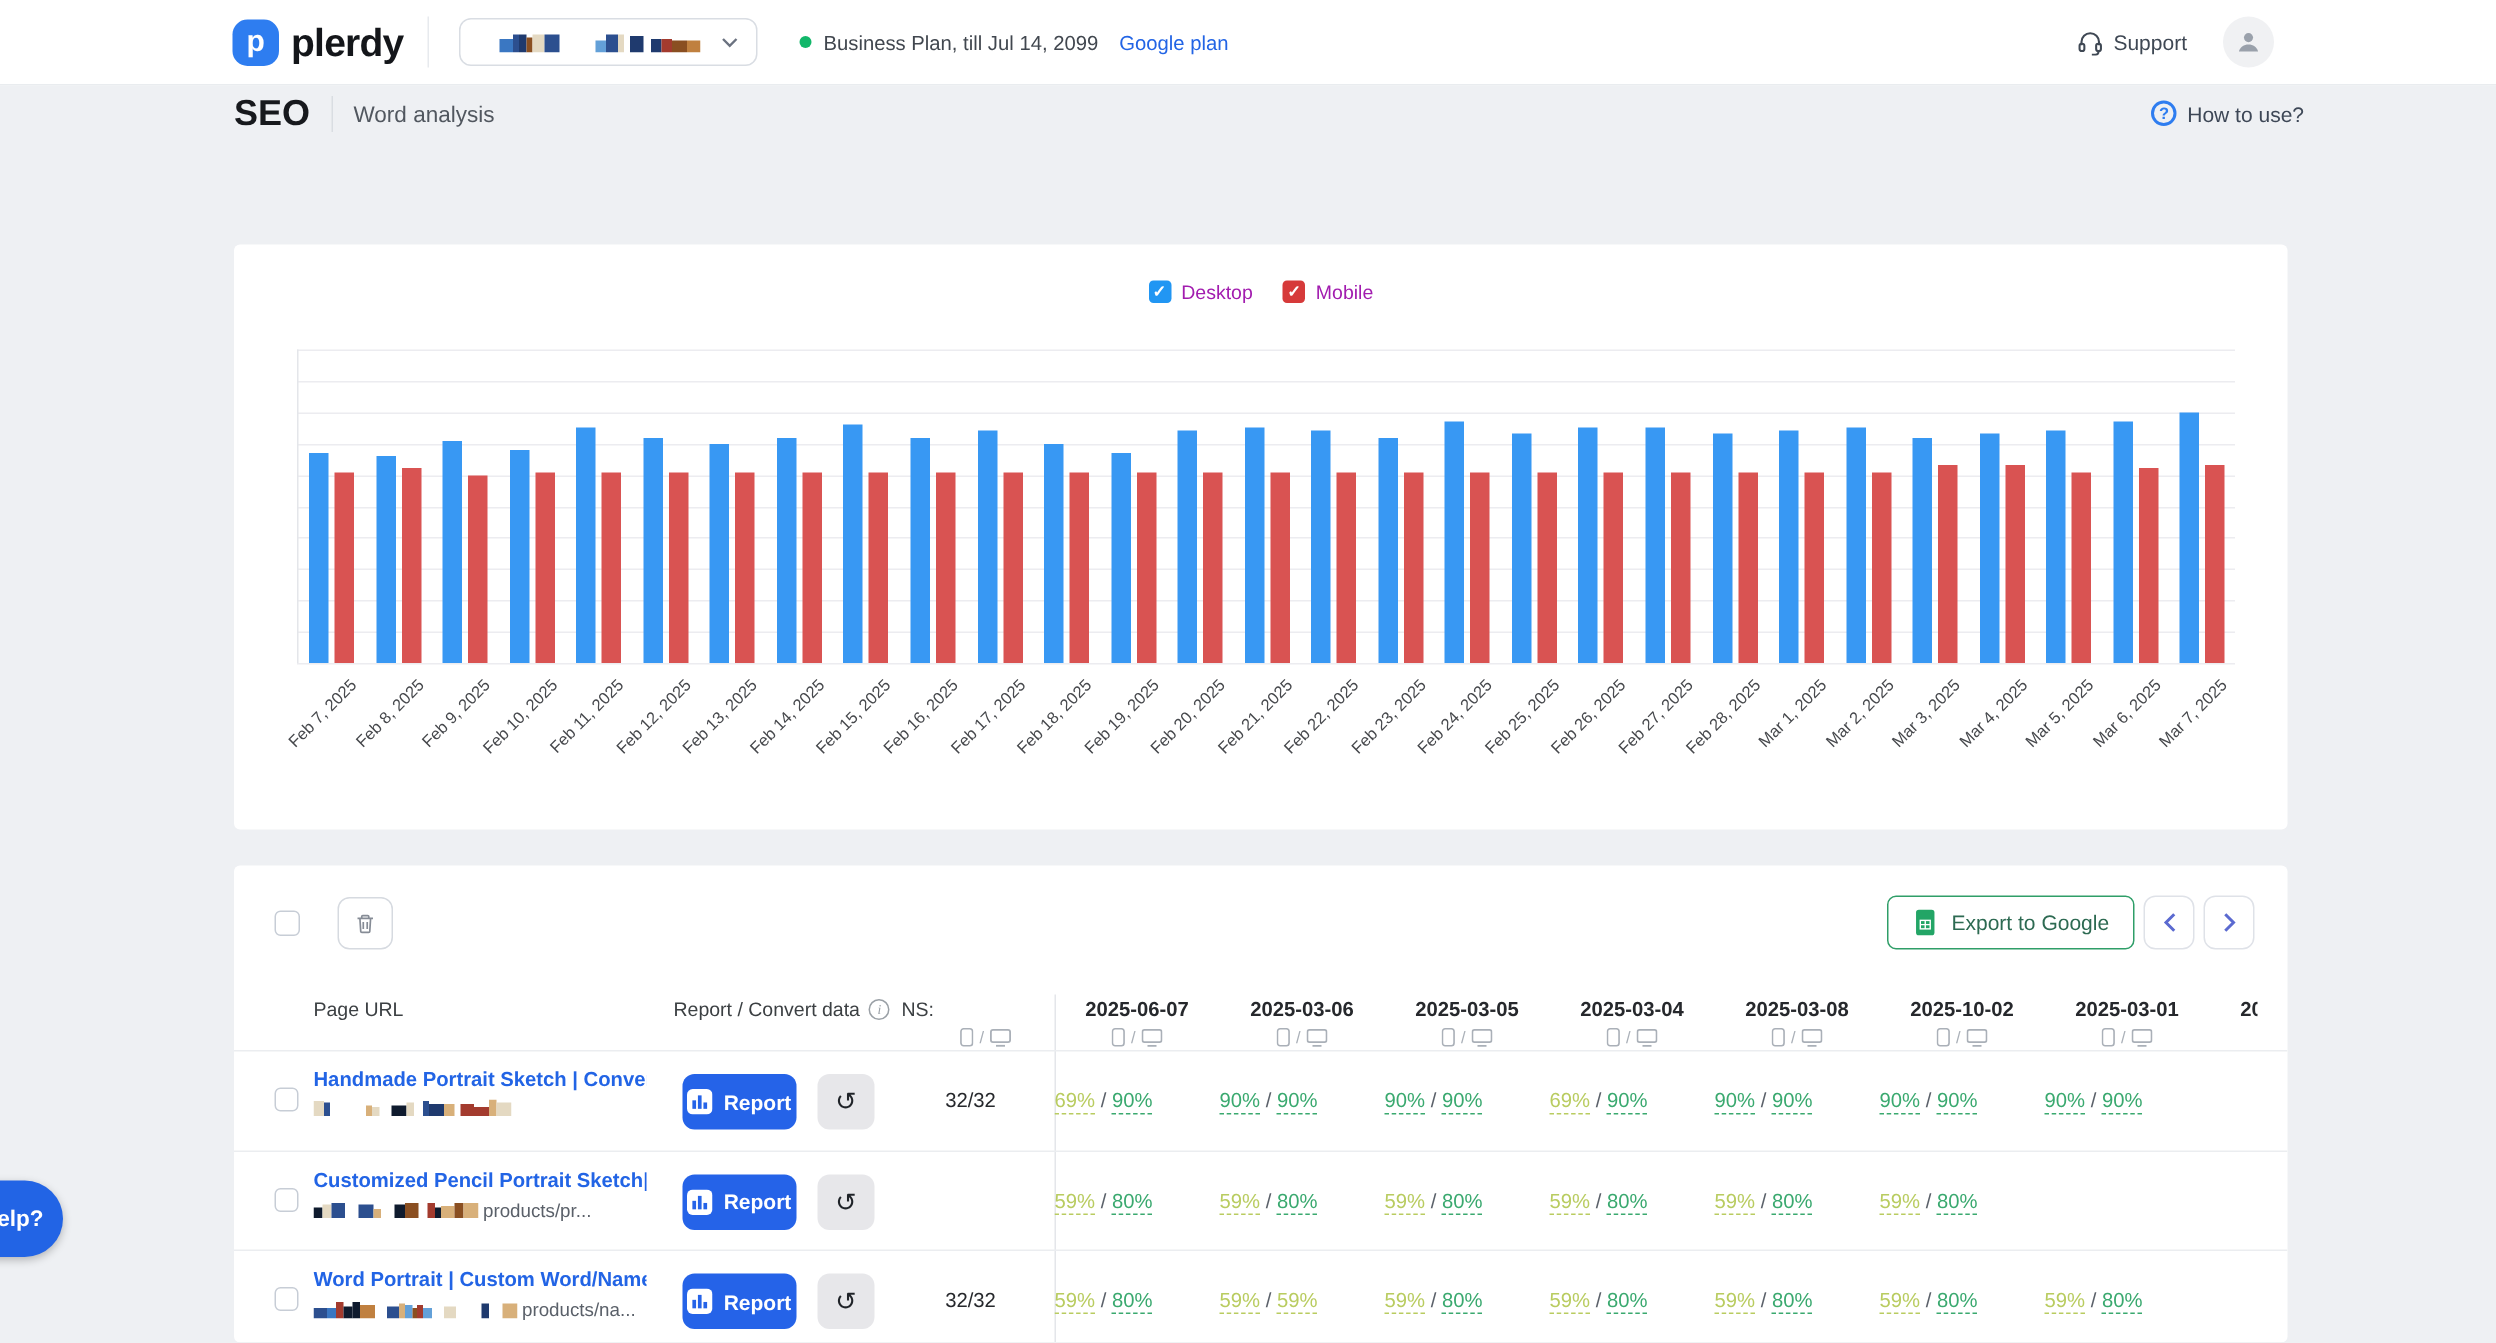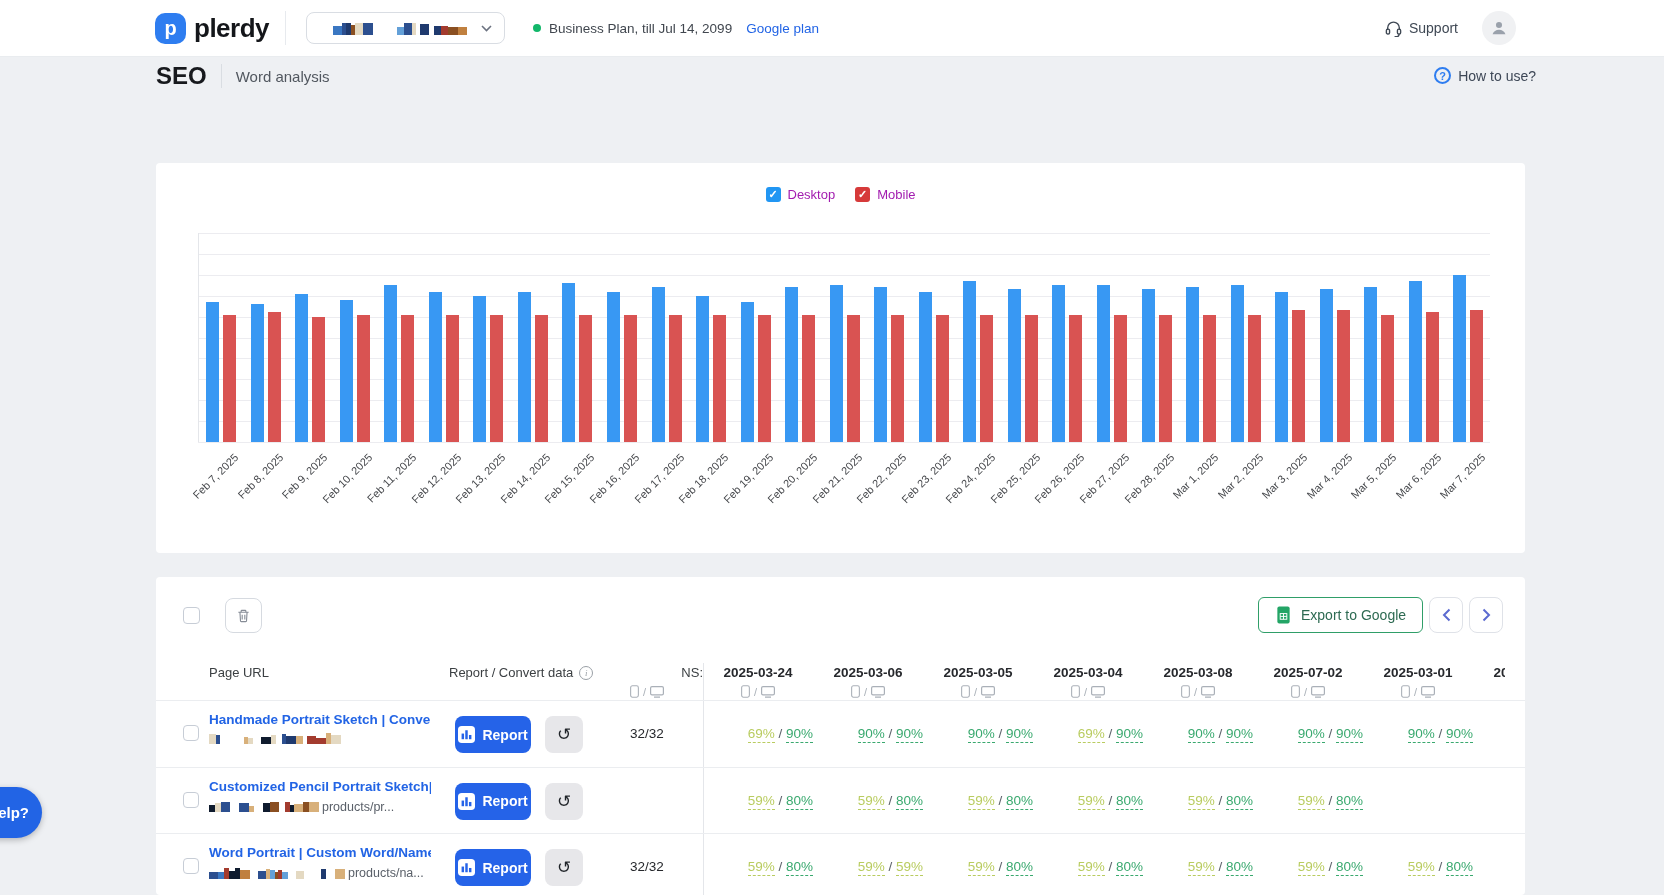--- a/index.html
+++ b/index.html
@@ -64,41 +64,41 @@
                 color:#2d6a52; cursor:pointer; }
   .page-btn { position:absolute; width:34px; height:36px; border:1px solid #dfe2e8; border-radius:8px;
               background:#fff; display:flex; align-items:center; justify-content:center; cursor:pointer; }
 
   .thead { position:absolute; left:0; top:86px; width:100%; height:37px; }
   .th { font-size:13px; color:#3c4043; }
   .th-pageurl { position:absolute; left:53px; top:2px; }
   .th-report { position:absolute; left:293px; top:2px; display:flex; align-items:center; gap:6px; }
   .info-icon { width:14px; height:14px; border-radius:50%; border:1px solid #9aa0a6; color:#9aa0a6; font-size:9px;
                display:flex; align-items:center; justify-content:center; font-style:italic; font-family:"Liberation Serif",serif; }
-  .th-ns { position:absolute; left:435px; top:2px; width:112px; text-align:right; }
+  .th-ns { position:absolute; left:445px; top:2px; width:112px; text-align:left; }
   .dev-icons { display:flex; align-items:center; justify-content:center; gap:4px; margin-top:5px; color:#aab0b8; font-size:11px; }
   .date-clip { position:absolute; left:547px; top:0; width:802px; height:50px; overflow:hidden; display:flex; }
   .date-col { flex:0 0 110px; text-align:center; }
   .date-col .d { font-size:13.5px; font-weight:bold; color:#26282c; padding-top:2px; }
   .vsep { position:absolute; left:547px; top:86px; bottom:0; width:1px; background:#e4e6ea; }
 
   #rows { position:absolute; left:0; top:123px; width:100%; }
   .trow { position:relative; height:66.5px; border-top:1px solid #ebedf0; }
   .row-check { top:24px; left:27px; width:16px; height:16px; }
   .cell-main { position:absolute; left:53px; top:11px; width:222px; }
   .row-title { font-size:13.5px; font-weight:bold; color:#2264e5; white-space:nowrap; overflow:hidden; cursor:pointer; display:block; text-decoration:none; }
   .row-url { margin-top:6px; display:flex; align-items:center; gap:3px; font-size:12.5px; color:#5a6069; }
   .report-btn { position:absolute; left:299px; top:15px; width:76px; height:37px; background:#2563e8; color:#fff;
                 border:none; border-radius:8px; font-size:14px; font-weight:bold; display:flex; align-items:center;
                 justify-content:center; gap:7px; cursor:pointer; font-family:"Liberation Sans",sans-serif; }
   .refresh-btn { position:absolute; left:389px; top:15px; width:38px; height:37px; background:#e7e7ea; border:none;
                  border-radius:8px; font-size:17px; color:#1f2328; cursor:pointer; display:flex; align-items:center; justify-content:center; }
   .ns-cell { position:absolute; left:435px; top:0; width:112px; text-align:center; line-height:66px; font-size:13.5px; color:#26282c; }
   .vals-clip { position:absolute; left:547px; top:0; width:802px; height:66px; overflow:hidden; display:flex; }
-  .val-cell { flex:0 0 110px; text-align:right; line-height:66px; font-size:13.5px; white-space:nowrap; }
+  .val-cell { flex:0 0 110px; text-align:left; line-height:66px; font-size:13.5px; white-space:nowrap; }
   .pct { text-decoration:none; border-bottom:1px dashed currentColor; padding-bottom:1px; cursor:pointer; }
   .pct-lo { color:#b9cc60; }
   .pct-hi { color:#3aa96f; }
   .val-sep { color:#5a6069; }
   .val-dash { color:#3c3f44; }
 
   .mosaic { display:inline-flex; align-items:flex-end; overflow:hidden; }
   .mosaic span { display:block; }
 
   .help-bubble { position:absolute; left:-62px; top:787px; width:104px; height:51px; background:#2264e5;
@@ -332,21 +332,21 @@
             </svg>
             <span style="color:#aab0b8">/</span>
             <svg width="14" height="12" viewBox="0 0 14 12">
               <rect x="0.6" y="0.6" width="12.8" height="8.2" rx="1.4" fill="none" stroke="#aab0b8" stroke-width="1.2"></rect>
               <line x1="4" y1="11.2" x2="10" y2="11.2" stroke="#aab0b8" stroke-width="1.2"></line>
             </svg>
           </div>
       </div>
       <div class="date-clip" id="date-headers">
           <div class="date-col">
-            <div class="d">2025-03-24</div>
+            <div class="d">2025-06-07</div>
             <div class="dev-icons">
               <svg width="9" height="13" viewBox="0 0 10 14">
                 <rect x="0.7" y="0.7" width="8.6" height="12.6" rx="2" fill="none" stroke="#aab0b8" stroke-width="1.2"></rect>
               </svg>
               <span style="color:#aab0b8">/</span>
               <svg width="14" height="12" viewBox="0 0 14 12">
                 <rect x="0.6" y="0.6" width="12.8" height="8.2" rx="1.4" fill="none" stroke="#aab0b8" stroke-width="1.2"></rect>
                 <line x1="4" y1="11.2" x2="10" y2="11.2" stroke="#aab0b8" stroke-width="1.2"></line>
               </svg>
             </div>
@@ -397,21 +397,21 @@
                 <rect x="0.7" y="0.7" width="8.6" height="12.6" rx="2" fill="none" stroke="#aab0b8" stroke-width="1.2"></rect>
               </svg>
               <span style="color:#aab0b8">/</span>
               <svg width="14" height="12" viewBox="0 0 14 12">
                 <rect x="0.6" y="0.6" width="12.8" height="8.2" rx="1.4" fill="none" stroke="#aab0b8" stroke-width="1.2"></rect>
                 <line x1="4" y1="11.2" x2="10" y2="11.2" stroke="#aab0b8" stroke-width="1.2"></line>
               </svg>
             </div>
           </div>
           <div class="date-col">
-            <div class="d">2025-07-02</div>
+            <div class="d">2025-10-02</div>
             <div class="dev-icons">
               <svg width="9" height="13" viewBox="0 0 10 14">
                 <rect x="0.7" y="0.7" width="8.6" height="12.6" rx="2" fill="none" stroke="#aab0b8" stroke-width="1.2"></rect>
               </svg>
               <span style="color:#aab0b8">/</span>
               <svg width="14" height="12" viewBox="0 0 14 12">
                 <rect x="0.6" y="0.6" width="12.8" height="8.2" rx="1.4" fill="none" stroke="#aab0b8" stroke-width="1.2"></rect>
                 <line x1="4" y1="11.2" x2="10" y2="11.2" stroke="#aab0b8" stroke-width="1.2"></line>
               </svg>
             </div>

